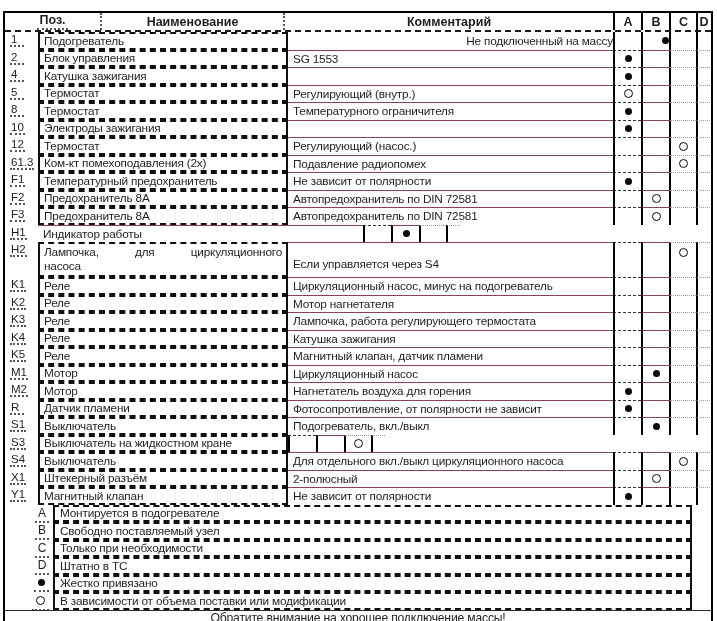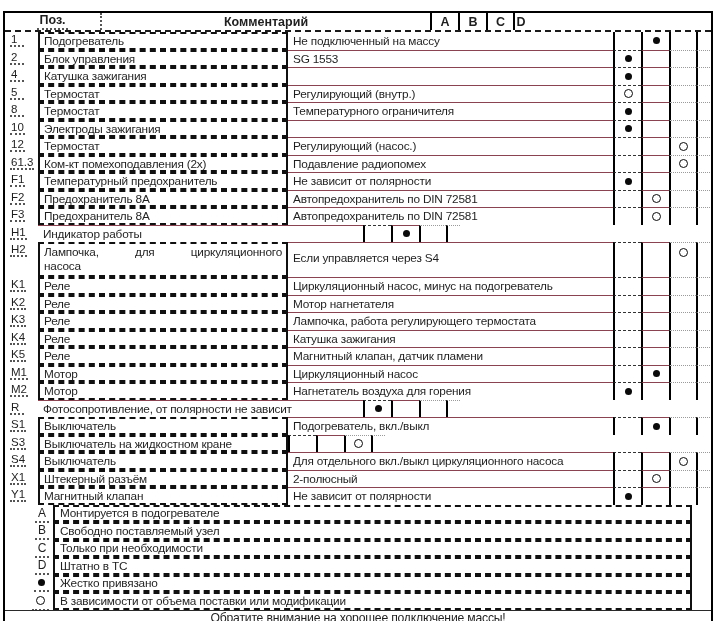--- a/index.html
+++ b/index.html
@@ -29,36 +29,36 @@
   
   .rows { display:flex; flex-direction:column; flex:none; }
   .row { display:flex; height:17.5px; flex:none; }
   .row.tall { height:35px; }
   .c-pos { width:33px; font-size:11.5px; padding-left:5px;
            display:flex; align-items:flex-start; padding-top:1px; }
   .c-pos .u-dots { padding:0 1px 0 1px; min-width:14px; }
   .c-name { width:250px; }
   .name-box { width:100%; height:100%; border:2px solid #101010;
               border-top-style:dashed; border-bottom-style:dashed;
-              display:flex; align-items:flex-start; padding:0 4px;
+              display:flex; align-items:flex-end; padding:0 4px;
               font-size:11.8px; letter-spacing:-0.2px; background:#fff; }
   .row.tall .name-box { align-items:flex-start; padding-top:1px; }
   .name-box span { white-space:normal; text-align:justify; width:100%; line-height:14px; }
   .row.tall .name-box span { word-spacing:17px; }
   .c-comment { width:325px; border-top:1px solid #8a4350; font-size:11.8px;
                letter-spacing:-0.2px; padding-left:5px;
                display:flex; align-items:center; }
-  .row.tall .c-comment { align-items:flex-start; padding-top:8px; }
+  .row.tall .c-comment { align-items:center; padding-top:8px; }
   .mcell { border-left:2px solid #000; display:flex; align-items:center; justify-content:center; }
   .row.tall .mcell { align-items:flex-start; padding-top:5px; }
   .m-a { width:28px; border-top:1.5px dashed #333; }
   .m-b { width:28px; border-top:1px solid #8a4350; }
   .m-c { width:27px; border-top:1.5px dotted #9a9a9a; }
   .m-d { width:14px; border-top:1.5px dotted #9a9a9a; }
-  .row:first-child .c-comment, .row:first-child .mcell { border-top:none; }
+  .row:first-child .c-comment, .row:first-child .mcell { border-top:none;justify-content:flex-end; }
 
   .dot    { width:7px; height:7px; border-radius:50%; background:#0a0a0a; flex:none; }
   .circle { width:9px; height:9px; border-radius:50%; border:1.5px solid #0a0a0a;
             background:#fff; flex:none; }
 
   
   .legend { display:flex; flex-direction:column; flex:none; }
   .lrow { display:flex; height:17.5px; flex:none; align-items:stretch; }
   .l-sym { width:48px; display:flex; align-items:flex-start; justify-content:flex-end;
            padding:1px 4px 0 0; font-size:12px; }
@@ -75,20 +75,23 @@
             letter-spacing:-0.2px; }
 </style>
 </head>
 <body>
 
 <div class="tbl">
 
   <div class="hdr">
     <div class="h-pos">
         <span class="u-dots">Поз.</span>
+      </div>
+    <div class="h-name">
+        <span>Наименование</span>
       </div>
     <div class="h-comment">
         <span>Комментарий</span>
       </div>
     <div class="h-mark ha">
         <span>A</span>
       </div>
     <div class="h-mark hb">
         <span>B</span>
       </div>
@@ -463,20 +466,25 @@
           <span class="dot"></span>
         </div>
     <div class="mcell m-b"></div>
     <div class="mcell m-c"></div>
     <div class="mcell m-d"></div>
   </div>
       <div class="row">
     <div class="c-pos">
           <span class="u-dots">R</span>
         </div>
+    <div class="c-name">
+      <div class="name-box">
+            <span>Датчик пламени</span>
+          </div>
+    </div>
     <div class="c-comment">
           <span>Фотосопротивление, от полярности не зависит</span>
         </div>
     <div class="mcell m-a">
           <span class="dot"></span>
         </div>
     <div class="mcell m-b"></div>
     <div class="mcell m-c"></div>
     <div class="mcell m-d"></div>
   </div>

